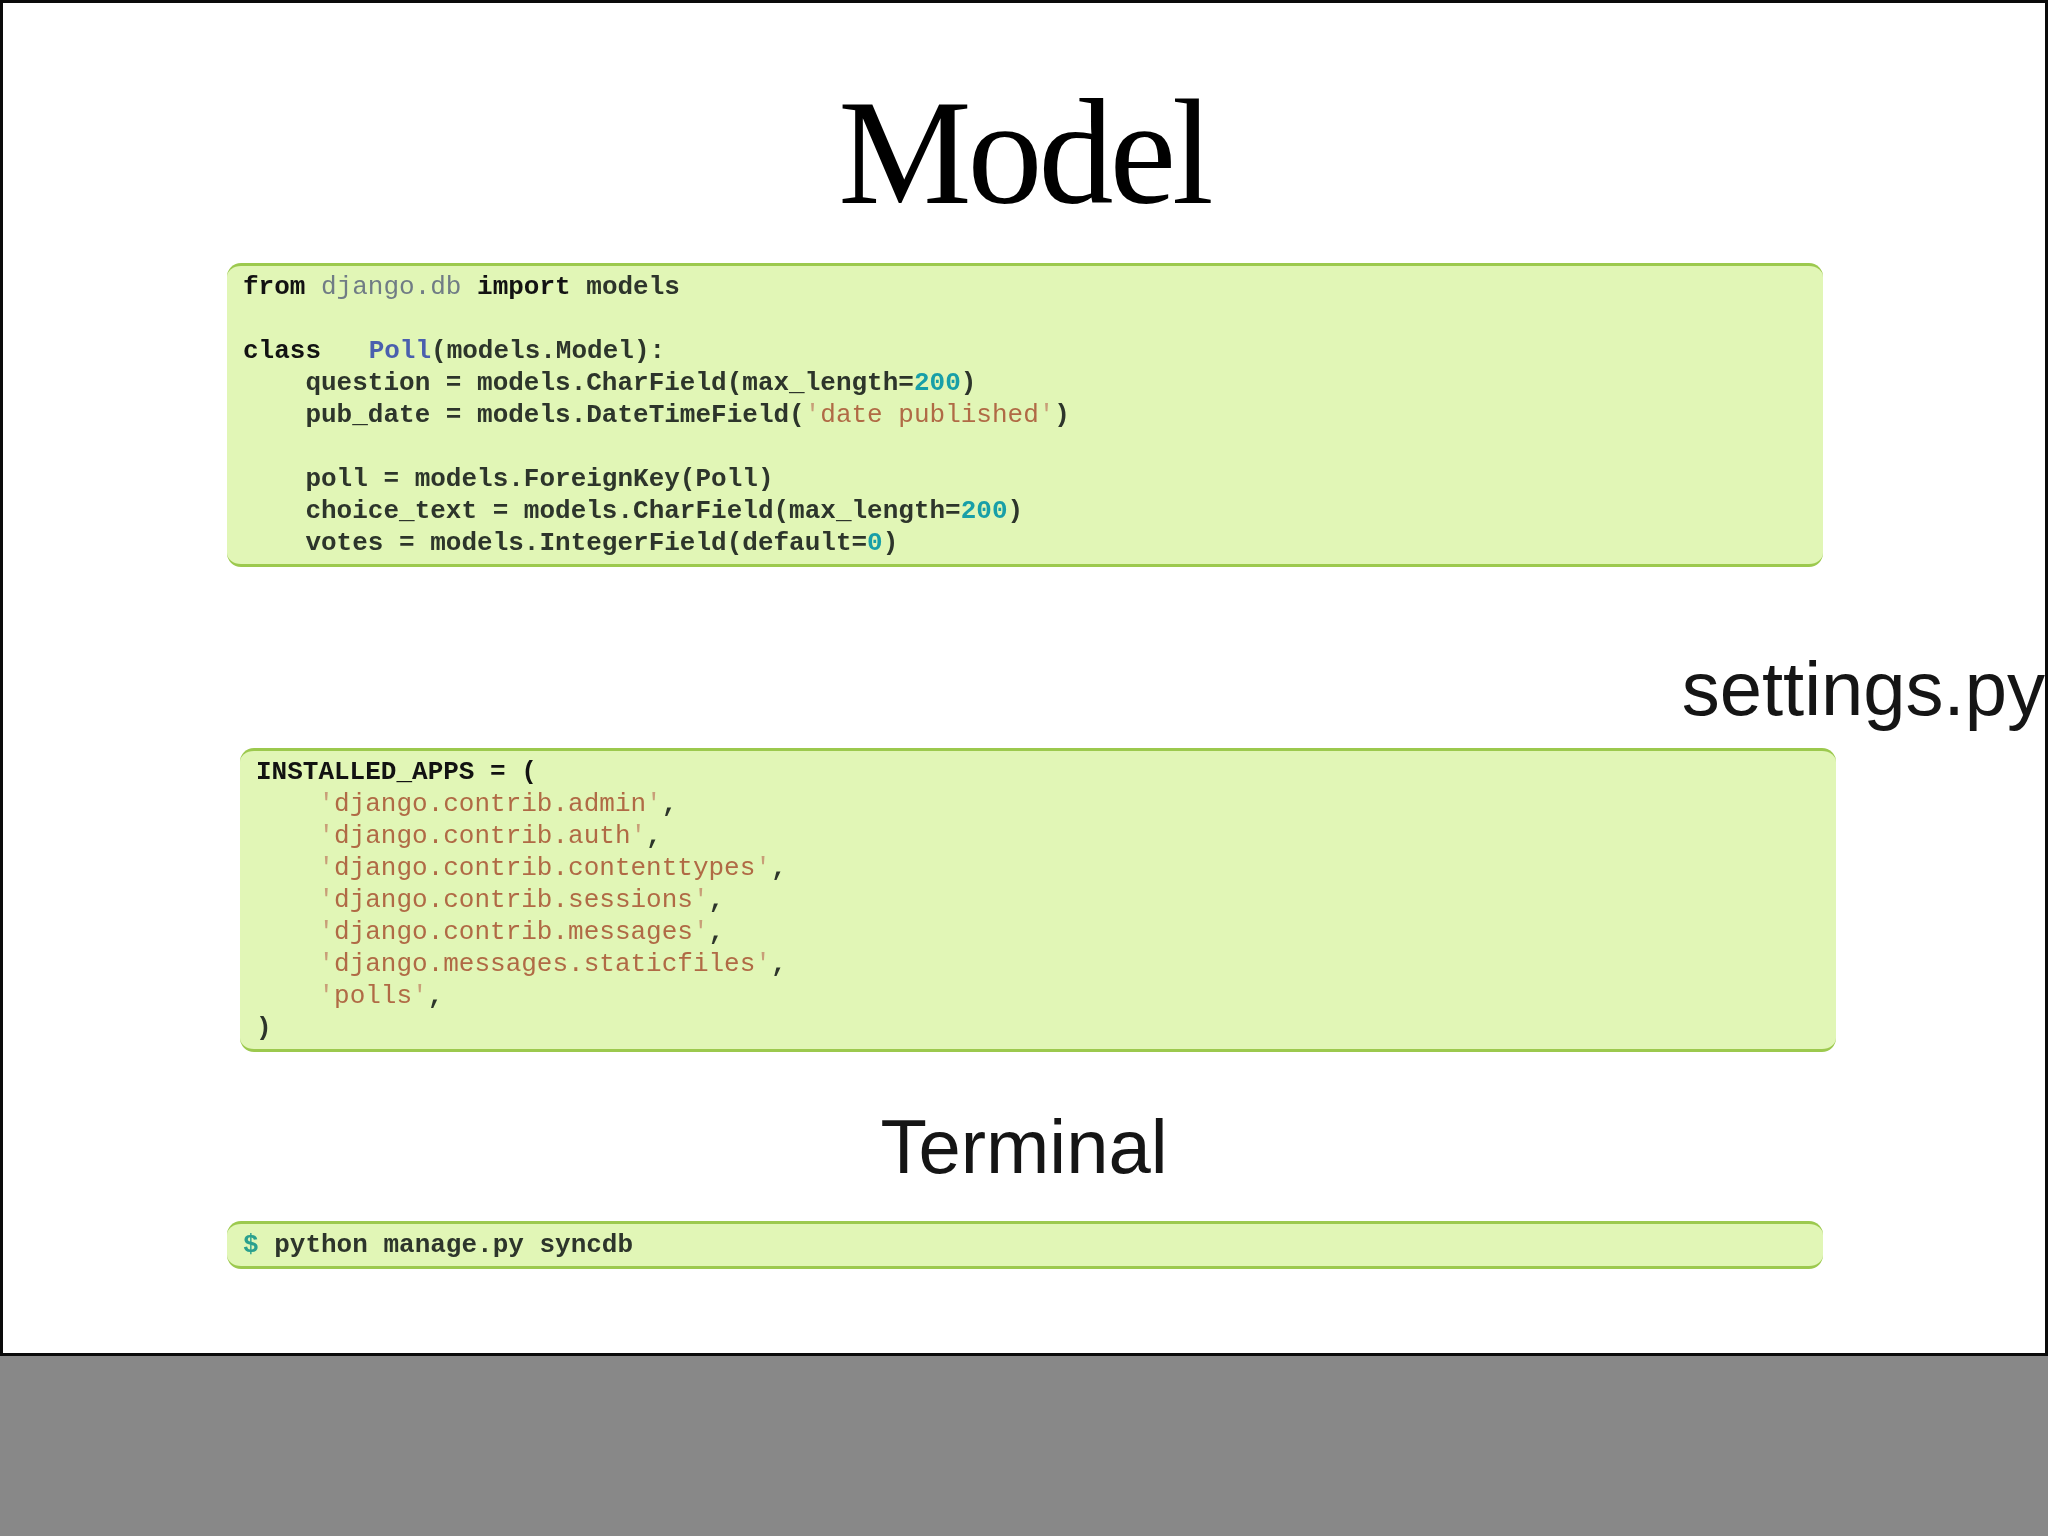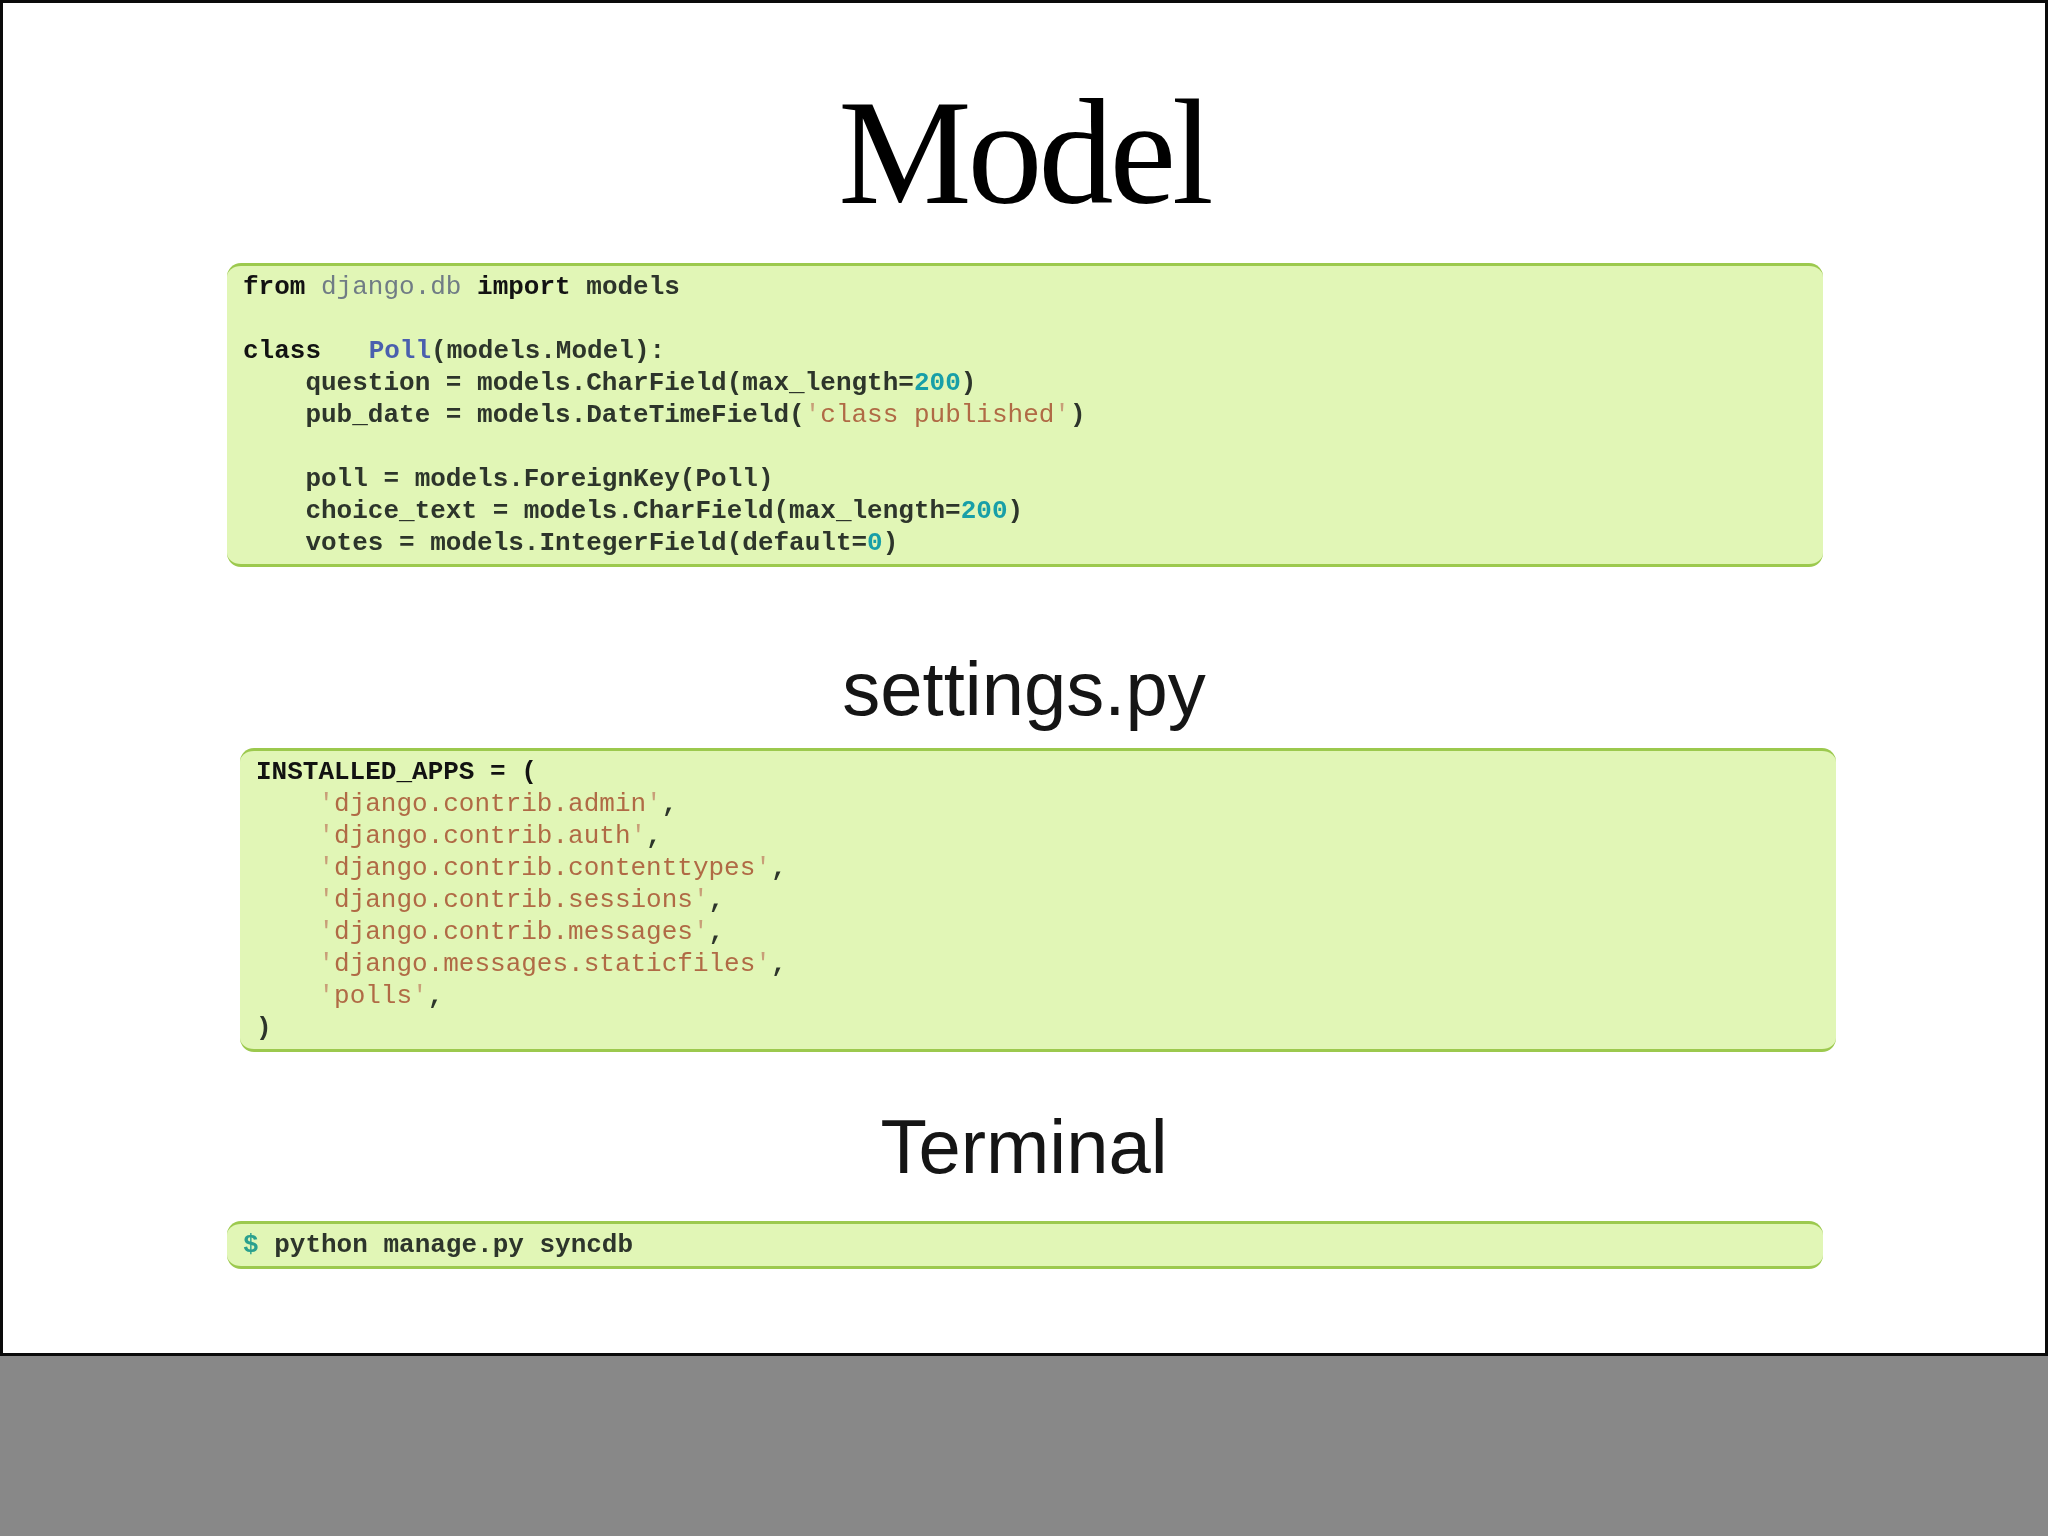--- a/index.html
+++ b/index.html
@@ -28,21 +28,21 @@
     position:absolute;
     left:0;width:100%;
     margin:0;
     text-align:center;
     font-family:"Liberation Sans", sans-serif;
     font-weight:400;
     font-size:76px;
     line-height:1.0;
     color:var(--heading_text,#151515);
   }
-  .heading-settings{ top:648px; }
+  .heading-settings{ top:648px;text-align:right; }
   .heading-terminal{ top:1106px; }
   .code-block{
     position:absolute;
     left:224px;
     width:1596px;
     box-sizing:border-box;
     background:var(--code_bg,#e1f6b6);
     border-top:3px solid var(--code_border,#9cc94e);
     border-bottom:3px solid var(--code_border,#9cc94e);
     padding:5px 16px;
@@ -70,21 +70,21 @@
 
 <div class="slide">
 
   <h1 class="title">Model</h1>
 
   <div class="code-block block-models">
       <div class="code-line"><span class="tok-kw">from </span><span class="tok-mod">django.db</span><span class="tok-kw"> import</span><span class="tok-plain"> models</span></div>
       <div class="code-line">&nbsp;</div>
       <div class="code-line"><span class="tok-kw">class </span><span class="tok-cls">Poll</span><span class="tok-plain">(models.Model):</span></div>
       <div class="code-line"><span class="tok-plain">    question = models.CharField(max_length=</span><span class="tok-num">200</span><span class="tok-plain">)</span></div>
-      <div class="code-line"><span class="tok-plain">    pub_date = models.DateTimeField(</span><span class="tok-strq">'</span><span class="tok-str">class published</span><span class="tok-strq">'</span><span class="tok-plain">)</span></div>
+      <div class="code-line"><span class="tok-plain">    pub_date = models.DateTimeField(</span><span class="tok-strq">'</span><span class="tok-str">date published</span><span class="tok-strq">'</span><span class="tok-plain">)</span></div>
       <div class="code-line">&nbsp;</div>
       <div class="code-line"><span class="tok-plain">    poll = models.ForeignKey(Poll)</span></div>
       <div class="code-line"><span class="tok-plain">    choice_text = models.CharField(max_length=</span><span class="tok-num">200</span><span class="tok-plain">)</span></div>
       <div class="code-line"><span class="tok-plain">    votes = models.IntegerField(default=</span><span class="tok-num">0</span><span class="tok-plain">)</span></div>
     </div>
 
   <h2 class="section-heading heading-settings">settings.py</h2>
 
   <div class="code-block block-settings">
       <div class="code-line"><span class="tok-kw">INSTALLED_APPS = (</span></div>

